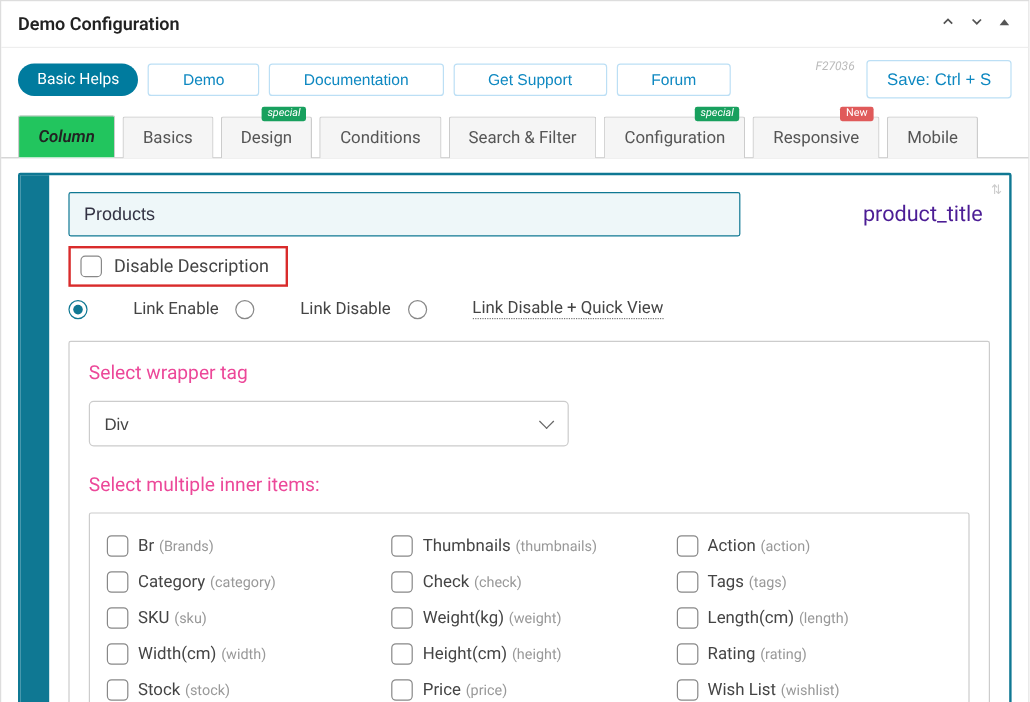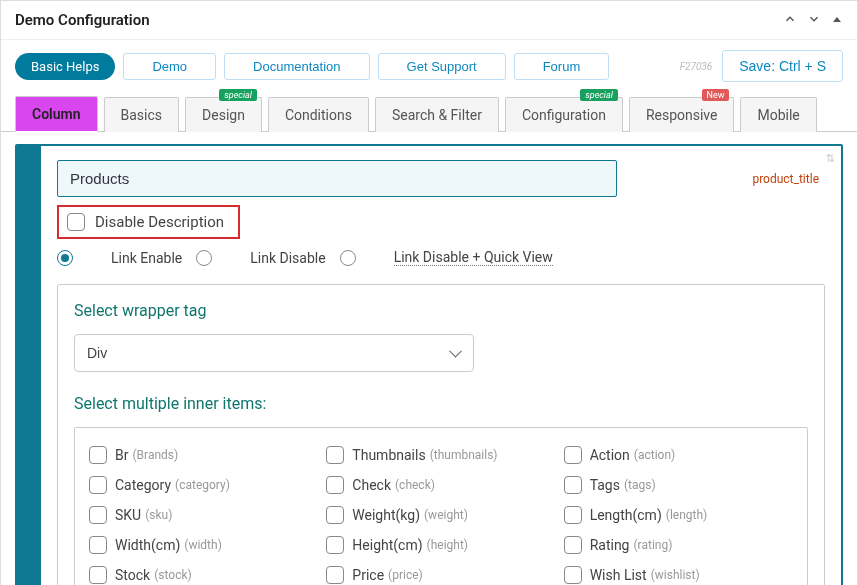--- a/index.html
+++ b/index.html
@@ -57,21 +57,20 @@
   border: 1px solid #bcdff5;
   background: #fff;
   color: #0e88c1;
   padding: 5px 28px;
   border-radius: 3px;
   font-size: 13px;
   cursor: pointer;
 }
 .toolbar-right {
   display: flex;
-  align-items: center;
   gap: 10px;
 }
 .code-small { color: #bbb; font-size: 10px; font-style: italic; }
 .save-btn {
   border: 1px solid #bcdff5;
   background: #fff;
   color: #0e88c1;
   padding: 7px 16px;
   border-radius: 3px;
   font-size: 14px;
@@ -90,24 +89,25 @@
   border-bottom: none;
   background: #f5f5f5;
   color: #555;
   padding: 9px 16px;
   font-size: 14px;
   cursor: pointer;
   margin-bottom: -1px;
   border-radius: 2px 2px 0 0;
 }
 .tab.active {
-  background: #d946ef;
+  background: #22c55e;
   color: #222;
   font-weight: 600;
   border-bottom: 1px solid #fff;
+  font-style: italic;
 }
 .badge {
   position: absolute;
   top: -9px;
   right: 4px;
   font-size: 9px;
   padding: 1px 5px;
   border-radius: 2px;
   color: #fff;
   font-style: italic;
@@ -149,22 +149,22 @@
   flex: 1;
   max-width: 560px;
   border: 1px solid #0f7893;
   background: #eef7f9;
   color: #334;
   padding: 9px 12px;
   font-size: 15px;
   border-radius: 2px;
 }
 .slug-label {
-  color: #c2410c;
-  font-size: 12px;
+  color: #4c1d95;
+  font-size: 18px;
   margin-left: auto;
   padding-right: 6px;
 }
 .disable-row {
   display: inline-flex;
   align-items: center;
   border: 2px solid #d92b2b;
   padding: 6px 14px 6px 8px;
   margin-bottom: 10px;
 }
@@ -204,21 +204,21 @@
   border-radius: 50%;
 }
 .radio-label { color: #444; font-size: 14px; margin-right: 8px; margin-left: 32px; }
 .dotted { border-bottom: 1px dotted #777; }
 .inner-box {
   border: 1px solid #ccc;
   padding: 16px;
   border-radius: 2px;
 }
 .section-label {
-  color: #0f766e;
+  color: #ec4899;
   font-size: 16px;
   margin-bottom: 14px;
 }
 .select-wrap {
   position: relative;
   max-width: 400px;
   margin-bottom: 22px;
 }
 .select-wrap select {
   width: 100%;

